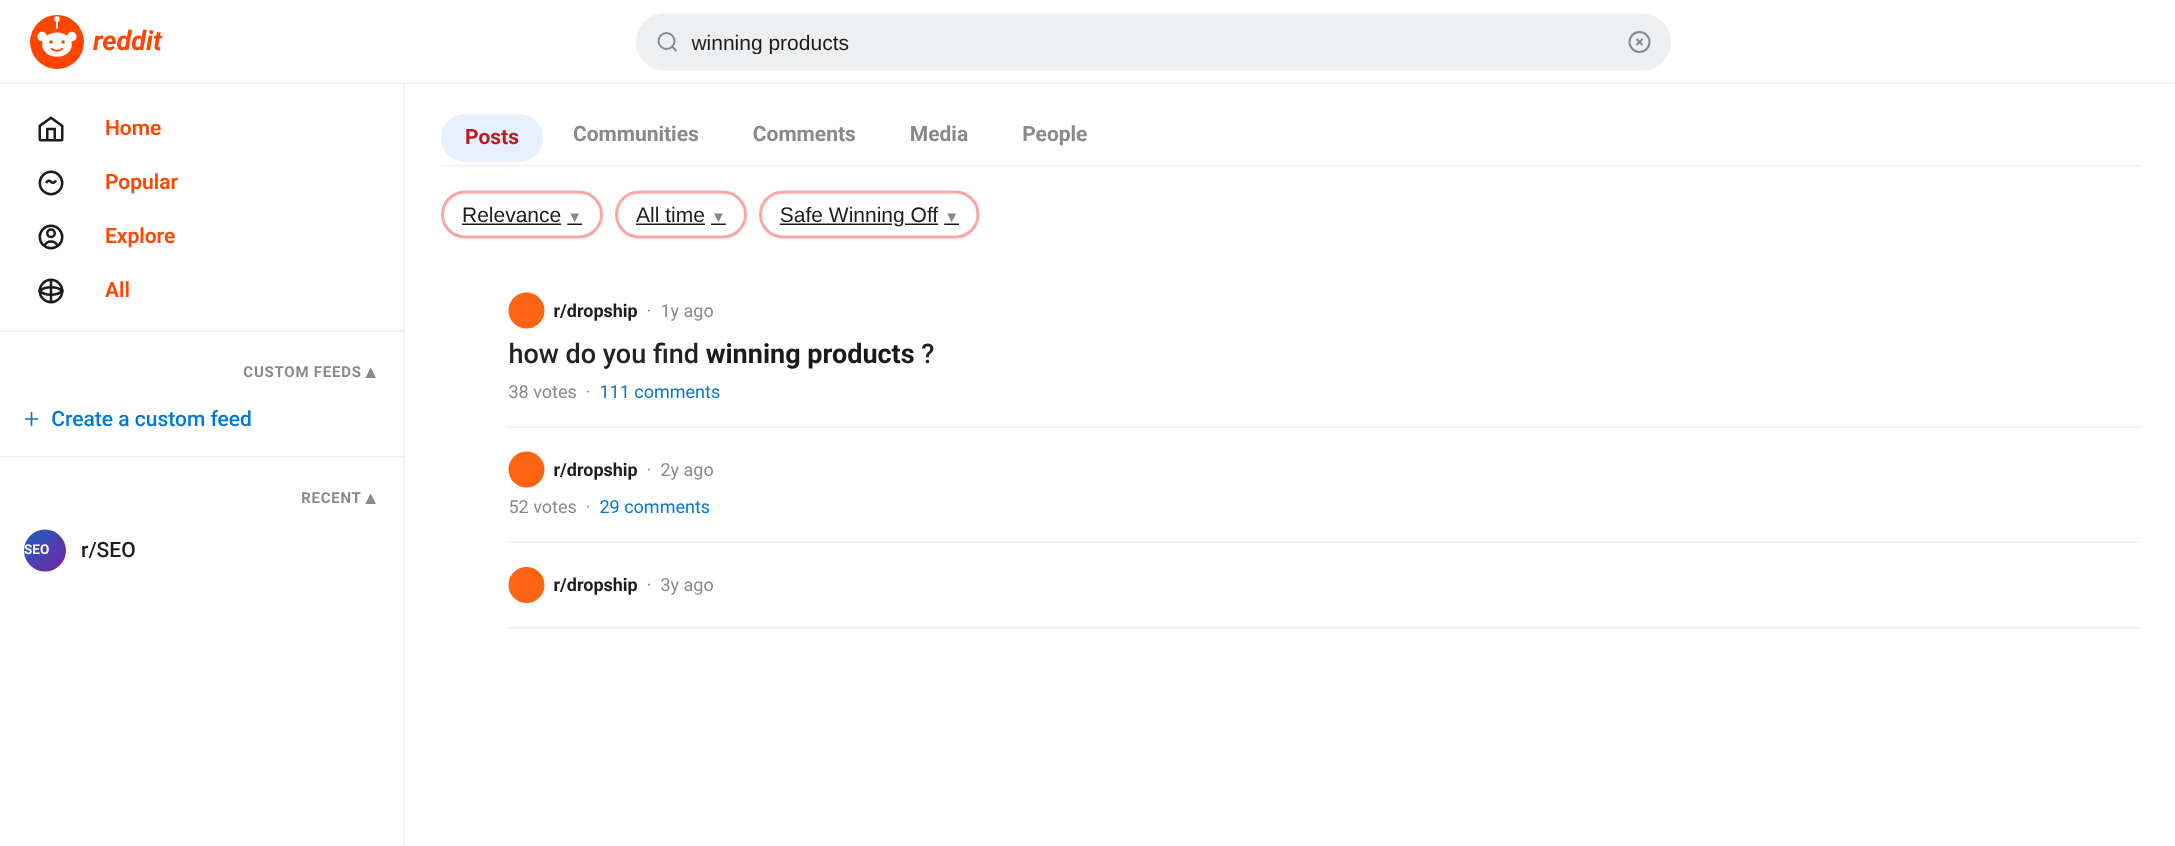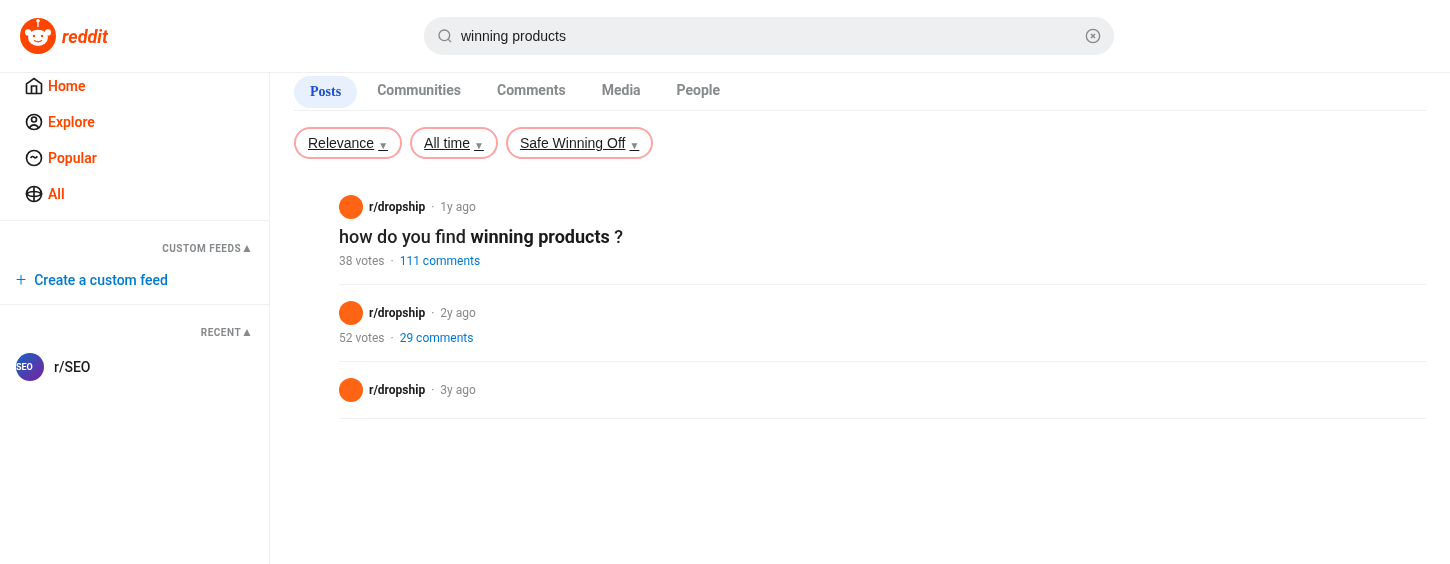--- a/index.html
+++ b/index.html
@@ -4,21 +4,21 @@
   <style>
     * { margin: 0; padding: 0; box-sizing: border-box; }
     body { font-family: -apple-system, BlinkMacSystemFont, 'Segoe UI', Roboto, sans-serif; background: #fff; display: flex; flex-direction: column; height: 564px; overflow: hidden; }
 
     
     .header {
       display: flex;
       align-items: center;
       padding: 8px 20px;
       border-bottom: 1px solid #edeff1;
-      height: 73px;
+      height: 56px;
       background: #fff;
       position: fixed;
       top: 0; left: 0; right: 0;
       z-index: 100;
     }
     .logo-area {
       display: flex;
       align-items: center;
       gap: 6px;
       cursor: pointer;
@@ -73,21 +73,21 @@
       width: 270px;
       min-width: 270px;
       border-right: 1px solid #edeff1;
       padding: 12px 0;
       overflow-y: auto;
       background: #fff;
     }
     .nav-item {
       display: flex;
       align-items: center;
-      gap: 4px;
+      gap: 26px;
       padding: 8px 16px;
       cursor: pointer;
       color: #1c1c1c;
       font-size: 14px;
       font-weight: 500;
       border-radius: 4px;
       margin: 0 8px;
     }
     .nav-item .icon { color: #1c1c1c; width: 20px; height: 20px; }
     .nav-item .label { color: #ff4500; font-weight: 600; }
@@ -177,25 +177,24 @@
     .tab.active {
       color: #0079d3;
       border-bottom-color: #0079d3;
       background: #e8f0fe;
       border-radius: 20px;
       border-bottom: none;
       color: #0079d3;
     }
     .tab.active {
       background: #e8f0fe;
-      color: #1d4ed8;
+      color: #b91c1c;
       border-radius: 20px;
       padding: 8px 16px;
       border-bottom: none;
-      font-family: Liberation Serif, serif;
     }
 
     
     .filter-row {
       display: flex;
       align-items: center;
       gap: 8px;
       margin-bottom: 20px;
     }
     .filter-btn {
@@ -322,35 +321,35 @@
           <path d="M3 9.5L12 3l9 6.5V20a1 1 0 01-1 1H4a1 1 0 01-1-1V9.5z"></path>
             <polyline points="9,21 9,12 15,12 15,21"></polyline>
         </svg>
       </span>
       <span class="label">Home</span>
     </div>
     <div class="nav-item">
       <span class="icon">
         <svg width="20" height="20" viewBox="0 0 24 24" fill="none" stroke="currentColor" stroke-width="2">
           <circle cx="12" cy="12" r="9"></circle>
-            <circle cx="12" cy="9" r="3"></circle>
-            <path d="M6.5 19.5C7.5 17 9.5 15.5 12 15.5s4.5 1.5 5.5 4"></path>
-        </svg>
-      </span>
-      <span class="label">Explore</span>
+            <line x1="12" y1="8" x2="12" y2="8"></line>
+            <path d="M8 12 Q10 9 12 11 Q14 13 16 10"></path>
+        </svg>
+      </span>
+      <span class="label">Popular</span>
     </div>
     <div class="nav-item">
       <span class="icon">
         <svg width="20" height="20" viewBox="0 0 24 24" fill="none" stroke="currentColor" stroke-width="2">
           <circle cx="12" cy="12" r="9"></circle>
-            <line x1="12" y1="8" x2="12" y2="8"></line>
-            <path d="M8 12 Q10 9 12 11 Q14 13 16 10"></path>
-        </svg>
-      </span>
-      <span class="label">Popular</span>
+            <circle cx="12" cy="9" r="3"></circle>
+            <path d="M6.5 19.5C7.5 17 9.5 15.5 12 15.5s4.5 1.5 5.5 4"></path>
+        </svg>
+      </span>
+      <span class="label">Explore</span>
     </div>
     <div class="nav-item">
       <span class="icon">
         <svg width="20" height="20" viewBox="0 0 24 24" fill="none" stroke="currentColor" stroke-width="2">
           <circle cx="12" cy="12" r="9"></circle>
             <line x1="12" y1="3" x2="12" y2="21"></line>
             <path d="M3 12 Q6 9 12 9 Q18 9 21 12 Q18 15 12 15 Q6 15 3 12z"></path>
         </svg>
       </span>
       <span class="label">All</span>

